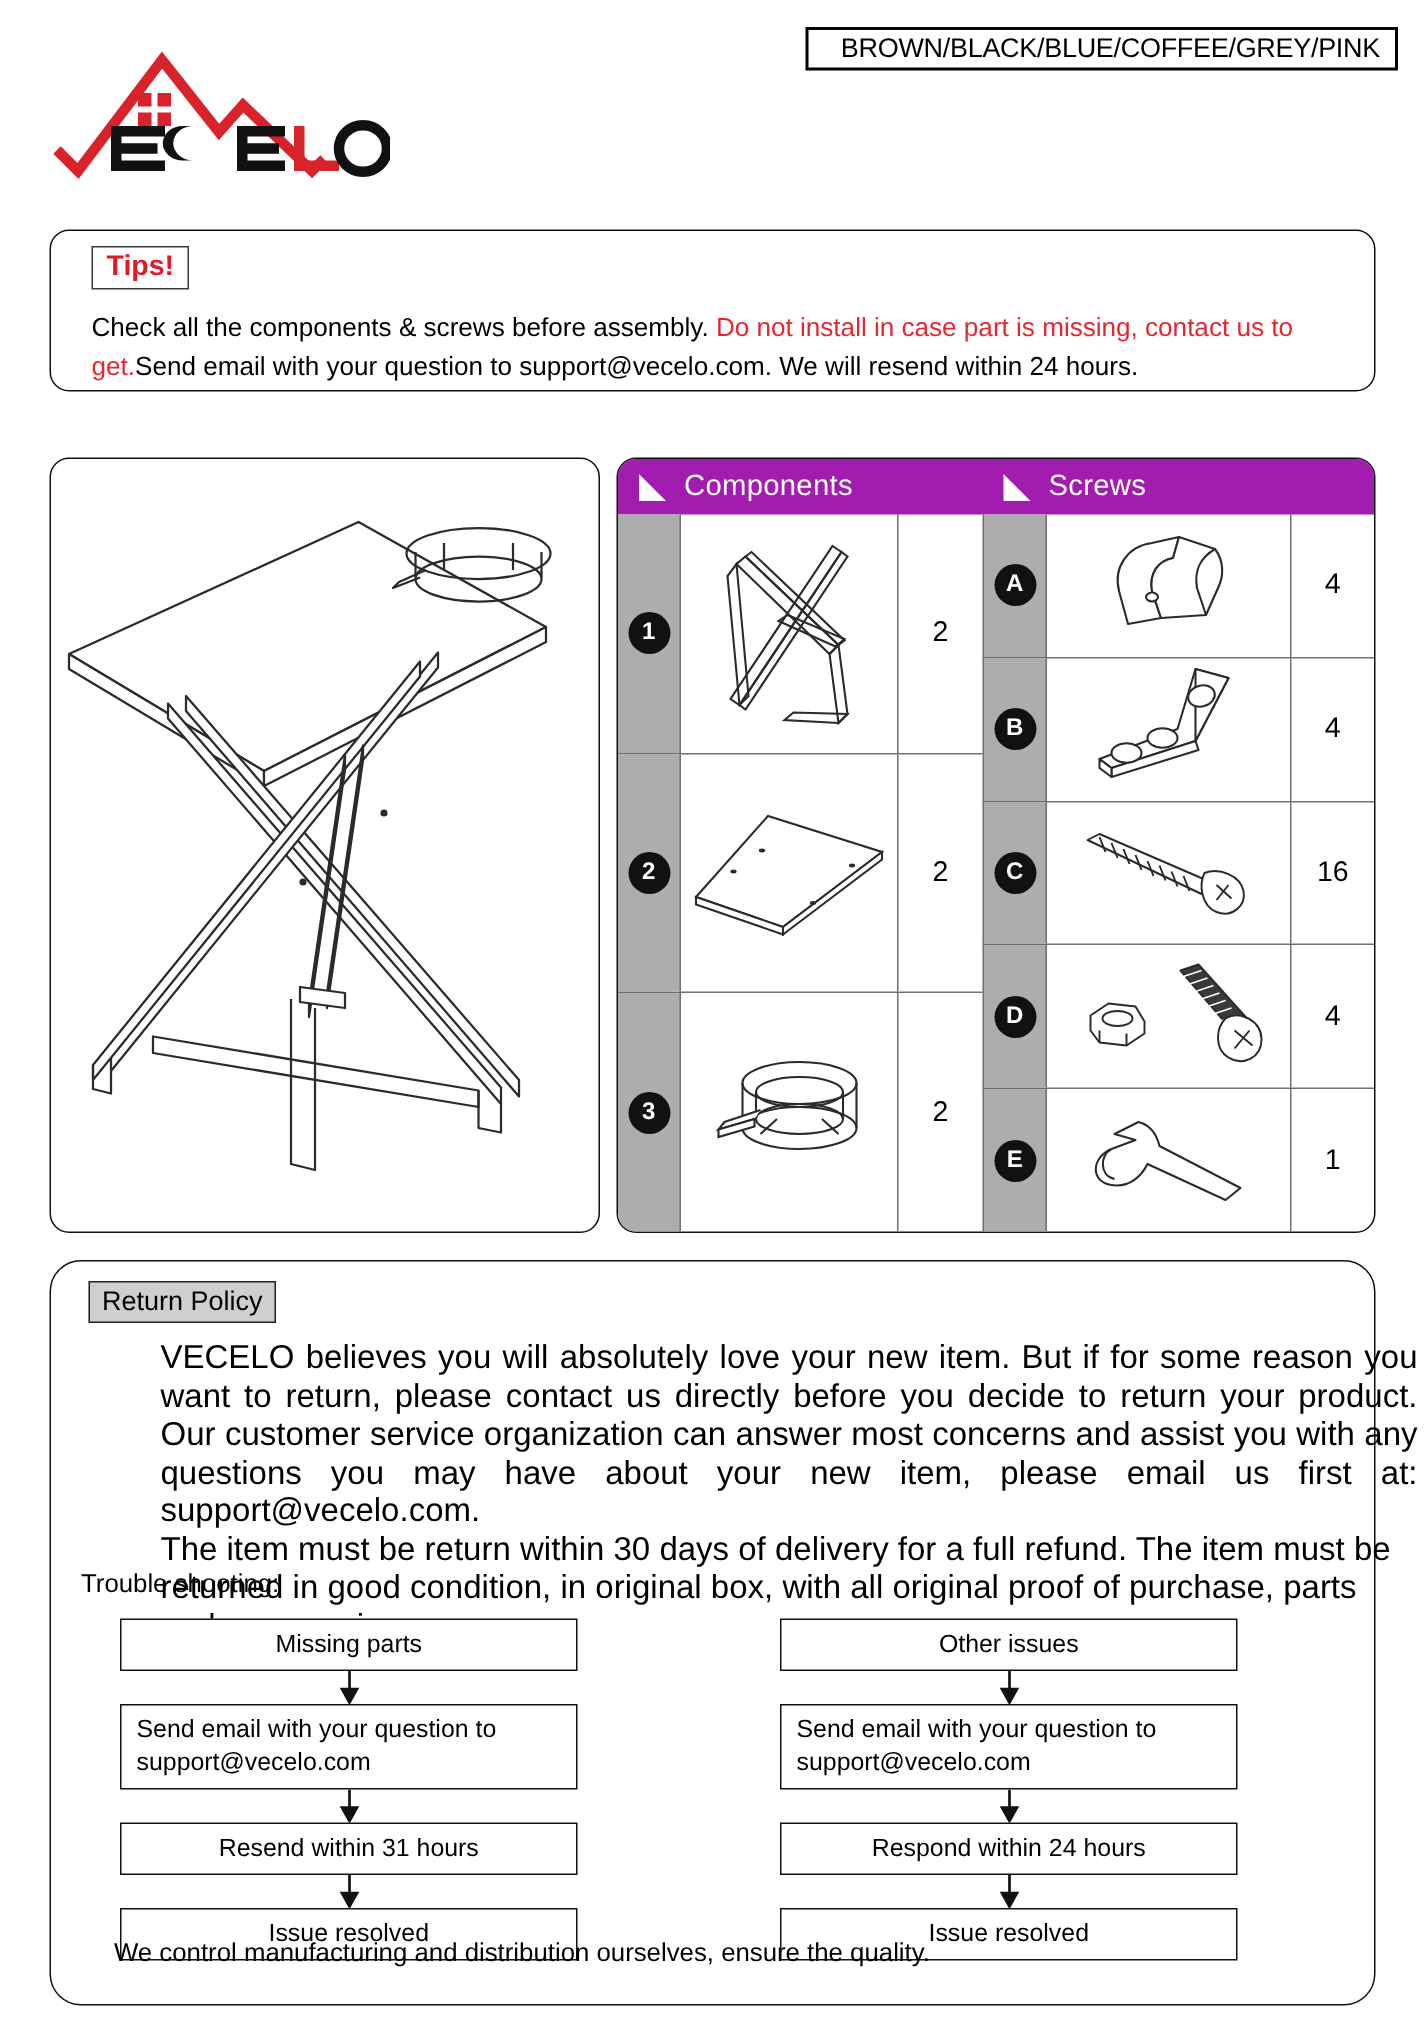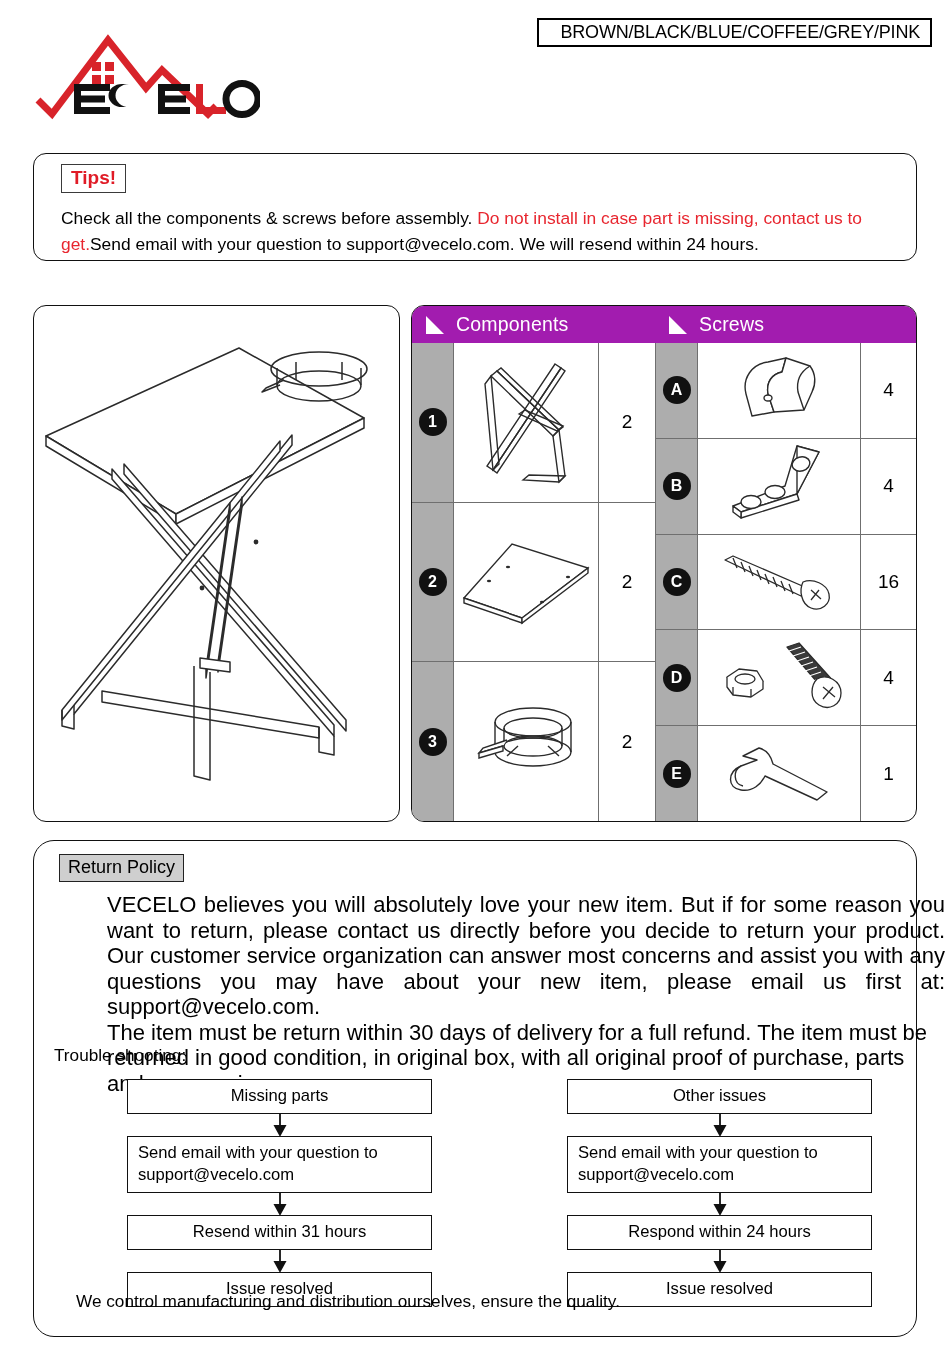--- a/index.html
+++ b/index.html
@@ -225,21 +225,20 @@
     position: absolute;
     left: 20px; top: 204px;
     font-size: 17.2px;
   }
 
   
   .flow {
     position: absolute;
     top: 238px;
     width: 305px;
-    margin-left: 47px;
   }
   #flow-left  { left: 46px; }
   #flow-right { left: 486px; }
 
   .fbox {
     border: 1.6px solid #111;
     box-sizing: border-box;
     font-size: 16.6px;
     line-height: 22px;
     background: #fff;

